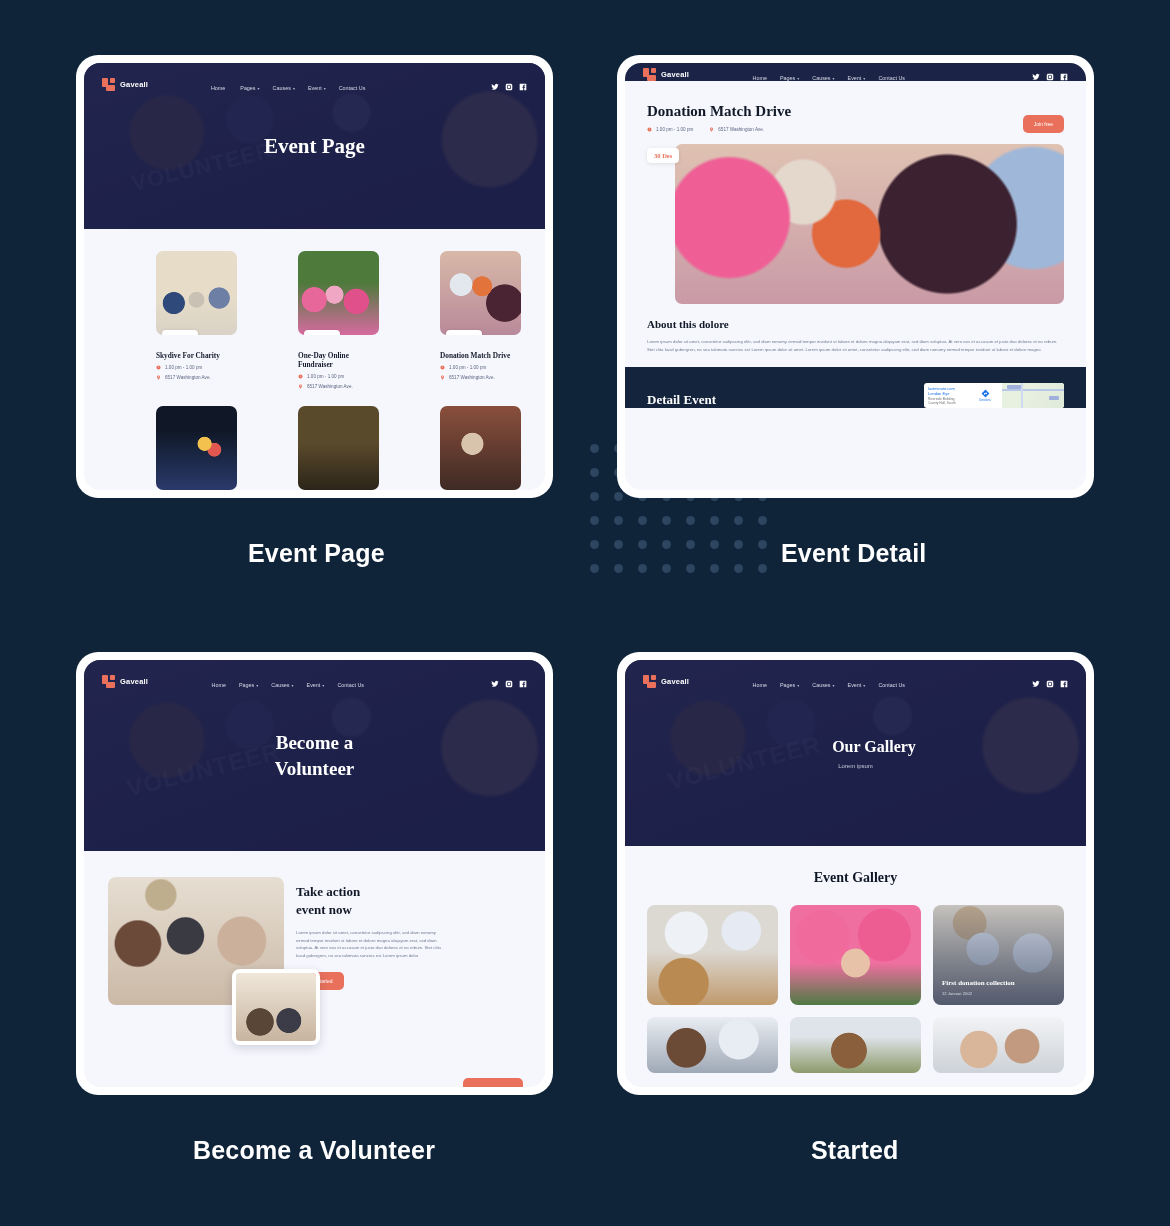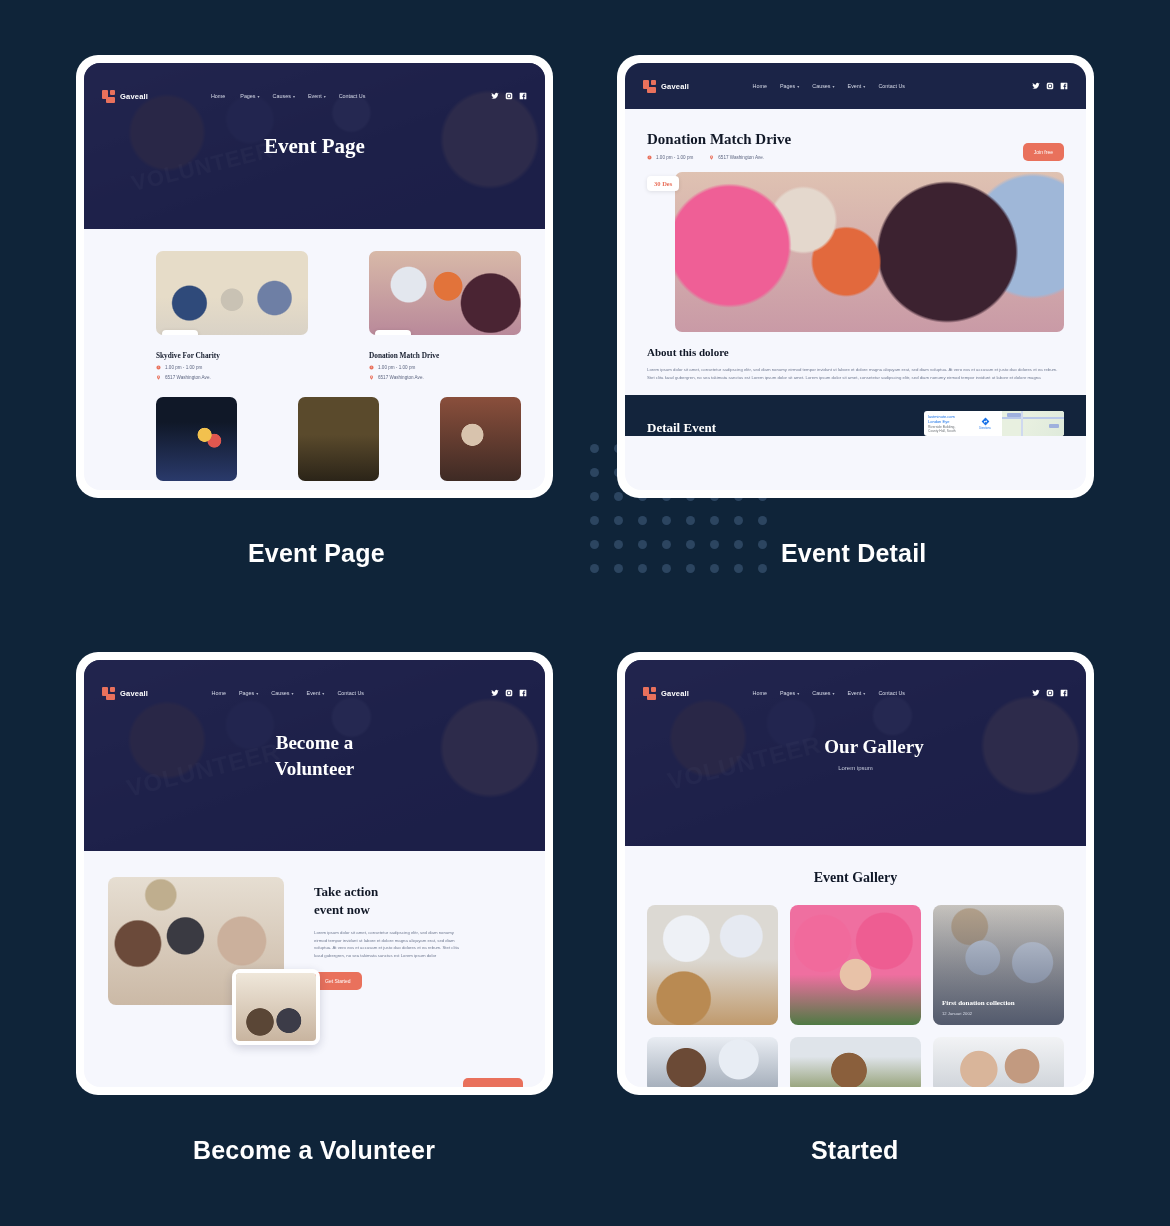--- a/index.html
+++ b/index.html
@@ -45,23 +45,23 @@
     color: #ffffff;
     font-size: 25px;
     font-weight: bold;
     letter-spacing: .2px;
     z-index: 5;
     white-space: nowrap;
   }
 
   
   .navbar {
-    display: flex; align-items: center;
+    display: flex; align-items: flex-end;
     padding: 0 18px;
-    height: 46px;
+    height: 18px;
     position: relative; z-index: 4;
   }
   .navbar.solid { background: #1b2447; }
   .brand { display: flex; align-items: center; gap: 5px; }
   .logo-mark {
     width: 13px; height: 13px; position: relative; flex: none;
   }
   .logo-mark i {
     position: absolute; background: #e9715c; display:block;
   }
@@ -144,34 +144,34 @@
   .lorem { font-size:4.3px; line-height:1.75; color:#707a91; margin-top:8px; }
   .dark-strip { background:#13243c; margin-top:14px; padding:16px 22px 0; }
   .dark-strip h3 { font-family:"Liberation Serif",serif; font-weight:bold; color:#fff; font-size:13px; }
   .map-card { background:#fff; border-radius:3px; overflow:hidden; width:140px; }
   .map-head { display:flex; background:#fff; }
   .map-txt { padding:3px 4px; flex:1; }
   .map-t1 { font-size:4px; color:#1a73e8; }
   .map-t2 { font-size:3.3px; color:#70757a; margin-top:1px; }
 
   
-  .vol-wrap { display:flex; gap:30px; padding: 26px 24px 0; align-items:flex-start; }
+  .vol-wrap { display:flex; gap:12px; padding: 26px 24px 0; align-items:flex-start; }
   .vol-imgs { position:relative; width:176px; flex:none; }
   .vol-main { height:128px; border-radius:8px; overflow:hidden; position:relative; }
   .vol-float {
     position:absolute; right:-36px; bottom:-40px; width:88px; height:76px;
     border-radius:8px; overflow:hidden; border:4px solid #fff;
     box-shadow:0 3px 10px rgba(25,35,70,.18);
   }
   .vol-body { flex:1; padding-top:6px; }
   .vol-h { font-family:"Liberation Serif",serif; font-weight:bold; font-size:13px; color:#111827; line-height:1.35; }
 
   
   .gal-grid { display:grid; grid-template-columns: repeat(3, 1fr); gap:12px; padding:0 22px; }
-  .gal-item { height:120px; border-radius:8px; overflow:hidden; position:relative; }
+  .gal-item { height:100px; border-radius:8px; overflow:hidden; position:relative; }
   .gal-cap { position:absolute; left:9px; bottom:9px; z-index:3; }
   .gal-cap .t { font-family:"Liberation Serif",serif; font-weight:bold; color:#fff; font-size:7px; line-height:1.3; }
   .gal-cap .d { color:#d8dce9; font-size:4.2px; margin-top:3px; }
   .gal-shade { position:absolute; inset:0; background:linear-gradient(180deg, rgba(25,40,80,.12), rgba(20,35,70,.62)); }
 </style>
 </head>
 <body>
 
 <div class="stage">
 
@@ -309,20 +309,43 @@
               <span class="t">1.00 pm - 1.00 pm</span>
             </div>
             <div class="meta">
               <svg class="mi" viewBox="0 0 24 24" fill="#e9715c">
                   <path d="M12 2a7 7 0 0 0-7 7c0 5.2 7 13 7 13s7-7.8 7-13a7 7 0 0 0-7-7zm0 9.5A2.5 2.5 0 1 1 14.5 9 2.5 2.5 0 0 1 12 11.5z"></path>
                 </svg>
               <span class="t">6517 Washington Ave.</span>
             </div>
           </div>
 
+          <div class="card">
+            <div class="card-img">
+              <div class="ph" style="background:
+                  radial-gradient(circle at 20% 58%, #e8679a 0 15%, transparent 16%),
+                  radial-gradient(circle at 45% 52%, #f0a7c4 0 14%, transparent 15%),
+                  radial-gradient(circle at 72% 60%, #e0518c 0 16%, transparent 17%),
+                  linear-gradient(180deg,#4e7a3c 0 38%, #d76ba0);"></div>
+              <div class="badge">25 Des</div>
+            </div>
+            <div class="card-title">One-Day Online Fundraiser</div>
+            <div class="meta">
+              <svg class="mi" viewBox="0 0 24 24" fill="#e9715c">
+                  <path d="M12 2a10 10 0 1 0 10 10A10 10 0 0 0 12 2zm1 10.6-3.6 2.1-.8-1.3 3.1-1.8V6h1.3z"></path>
+                </svg>
+              <span class="t">1.00 pm - 1.00 pm</span>
+            </div>
+            <div class="meta">
+              <svg class="mi" viewBox="0 0 24 24" fill="#e9715c">
+                  <path d="M12 2a7 7 0 0 0-7 7c0 5.2 7 13 7 13s7-7.8 7-13a7 7 0 0 0-7-7zm0 9.5A2.5 2.5 0 1 1 14.5 9 2.5 2.5 0 0 1 12 11.5z"></path>
+                </svg>
+              <span class="t">6517 Washington Ave.</span>
+            </div>
+          </div>
 
           <div class="card">
             <div class="card-img">
               <div class="ph" style="background:
                   radial-gradient(circle at 26% 40%, #e3e7ee 0 14%, transparent 15%),
                   radial-gradient(circle at 52% 42%, #e2733a 0 15%, transparent 16%),
                   radial-gradient(circle at 80% 62%, #4a2433 0 22%, transparent 23%),
                   linear-gradient(180deg,#d8b9a8,#b9899a);"></div>
               <div class="badge">30 Des</div>
             </div>
@@ -637,21 +660,21 @@
             <svg width="8" height="8" viewBox="0 0 24 24" fill="#fff">
                 <path d="M12 2.2c3.2 0 3.6 0 4.9.1 1.2.1 1.8.2 2.2.4.6.2 1 .5 1.4.9.4.4.7.8.9 1.4.2.4.4 1 .4 2.2.1 1.3.1 1.7.1 4.9s0 3.6-.1 4.9c-.1 1.2-.2 1.8-.4 2.2-.2.6-.5 1-.9 1.4-.4.4-.8.7-1.4.9-.4.2-1 .4-2.2.4-1.3.1-1.7.1-4.9.1s-3.6 0-4.9-.1c-1.2-.1-1.8-.2-2.2-.4-.6-.2-1-.5-1.4-.9-.4-.4-.7-.8-.9-1.4-.2-.4-.4-1-.4-2.2C2.2 15.6 2.2 15.2 2.2 12s0-3.6.1-4.9c.1-1.2.2-1.8.4-2.2.2-.6.5-1 .9-1.4.4-.4.8-.7 1.4-.9.4-.2 1-.4 2.2-.4C8.4 2.2 8.8 2.2 12 2.2zm0 3.2A6.6 6.6 0 1 0 18.6 12 6.6 6.6 0 0 0 12 5.4zm0 10.9A4.3 4.3 0 1 1 16.3 12 4.3 4.3 0 0 1 12 16.3zm6.9-11.1a1.5 1.5 0 1 1-1.5-1.5 1.5 1.5 0 0 1 1.5 1.5z"></path>
               </svg>
             <svg width="8" height="8" viewBox="0 0 24 24" fill="#fff">
                 <path d="M21 2H3a1 1 0 0 0-1 1v18a1 1 0 0 0 1 1h9.6v-7.8H10V11.2h2.6V9c0-2.6 1.6-4 3.9-4 1.1 0 2 .1 2.3.1v2.7h-1.6c-1.2 0-1.5.6-1.5 1.5v1.9h3l-.4 3H15.7V22H21a1 1 0 0 0 1-1V3a1 1 0 0 0-1-1z"></path>
               </svg>
           </div>
         </div>
 
         <div class="hero-inner">
-          <div class="hero-title" style="font-size:19px;margin-left:37px;">Our Gallery</div>
+          <div class="hero-title" style="font-size:16px;margin-left:37px;">Our Gallery</div>
           <div class="hero-sub">Lorem ipsum</div>
         </div>
       </div>
 
       <div style="padding-top:24px;">
         <div class="sec-title" style="font-size:14px;margin-bottom:19px;">Event Gallery</div>
 
         <div class="gal-grid">
           <div class="gal-item">
             <div class="ph" style="background:

